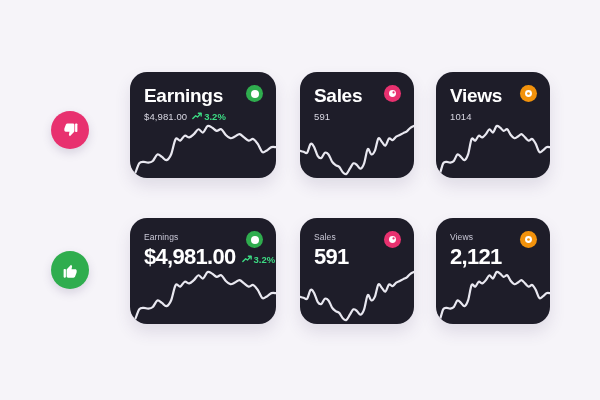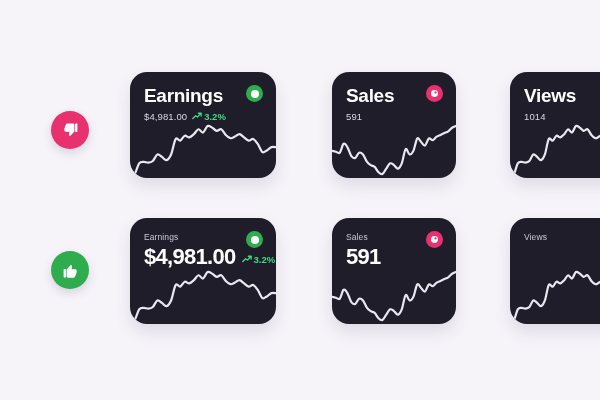--- a/index.html
+++ b/index.html
@@ -55,21 +55,21 @@
 
   .card {
     background: #1e1d29;
     border-radius: 17px;
     position: relative;
     overflow: hidden;
     box-shadow: 0 8px 16px rgba(70, 55, 100, 0.13);
     flex: none;
   }
   .card-wide { width: 146px; height: 106px; }
-  .card-narrow { width: 124px; height: 106px; margin-left: 32px; }
+  .card-narrow { width: 114px; height: 106px; }
   .gap-a { margin-right: 24px; }
   .gap-b { margin-right: 22px; }
 
   .card-body {
     position: relative;
     z-index: 2;
     padding: 14px 14px 0 14px;
   }
 
   
@@ -326,20 +326,23 @@
       <div class="badge badge-amber">
         <span>
           <svg class="badge-glyph" viewBox="0 0 12 12" aria-hidden="true">
             <circle cx="6" cy="6" r="4.6" fill="#ffffff"></circle>
             <circle cx="6" cy="6" r="1.8" fill="#f2920c"></circle>
           </svg>
         </span>
       </div>
       <div class="card-body">
         <p class="label-sm">Views</p>
+        <div class="meta-row-lg">
+          <span class="value-lg">2,121</span>
+        </div>
       </div>
       <div class="spark">
         <svg viewBox="0 0 114 58" preserveAspectRatio="none" aria-hidden="true">
           <path d="M 0.00 53.19 C 0.59 53.32, 2.38 55.63, 3.56 54.00 C 4.75 52.37, 5.94 45.46, 7.13 43.42 C 8.31 41.39, 9.50 41.93, 10.69 41.80 C 11.88 41.66, 13.06 42.75, 14.25 42.61 C 15.44 42.47, 16.63 42.34, 17.81 40.98 C 19.00 39.63, 20.19 35.15, 21.38 34.47 C 22.56 33.80, 23.75 35.97, 24.94 36.92 C 26.13 37.86, 27.31 40.58, 28.50 40.17 C 29.69 39.76, 30.88 38.00, 32.06 34.47 C 33.25 30.95, 34.44 21.32, 35.63 19.02 C 36.81 16.71, 38.00 21.19, 39.19 20.64 C 40.38 20.10, 41.56 16.31, 42.75 15.76 C 43.94 15.22, 45.13 17.66, 46.31 17.39 C 47.50 17.12, 48.69 15.49, 49.88 14.14 C 51.06 12.78, 52.25 9.53, 53.44 9.25 C 54.63 8.98, 55.81 13.05, 57.00 12.51 C 58.19 11.97, 59.38 6.81, 60.56 6.00 C 61.75 5.19, 62.94 6.81, 64.13 7.63 C 65.31 8.44, 66.50 10.61, 67.69 10.88 C 68.88 11.15, 70.06 8.58, 71.25 9.25 C 72.44 9.93, 73.63 13.46, 74.81 14.95 C 76.00 16.44, 77.19 17.93, 78.38 18.20 C 79.56 18.47, 80.75 17.25, 81.94 16.58 C 83.13 15.90, 84.31 14.00, 85.50 14.14 C 86.69 14.27, 87.88 16.31, 89.06 17.39 C 90.25 18.47, 91.44 20.37, 92.63 20.64 C 93.81 20.92, 95.00 18.47, 96.19 19.02 C 97.38 19.56, 98.56 21.73, 99.75 23.90 C 100.94 26.07, 102.13 30.95, 103.31 32.03 C 104.50 33.12, 105.69 31.22, 106.88 30.41 C 108.06 29.59, 109.25 27.69, 110.44 27.15 C 111.63 26.61, 113.41 27.15, 114.00 27.15"></path>
         </svg>
       </div>
     </div>
   </div>
 
 </div>

